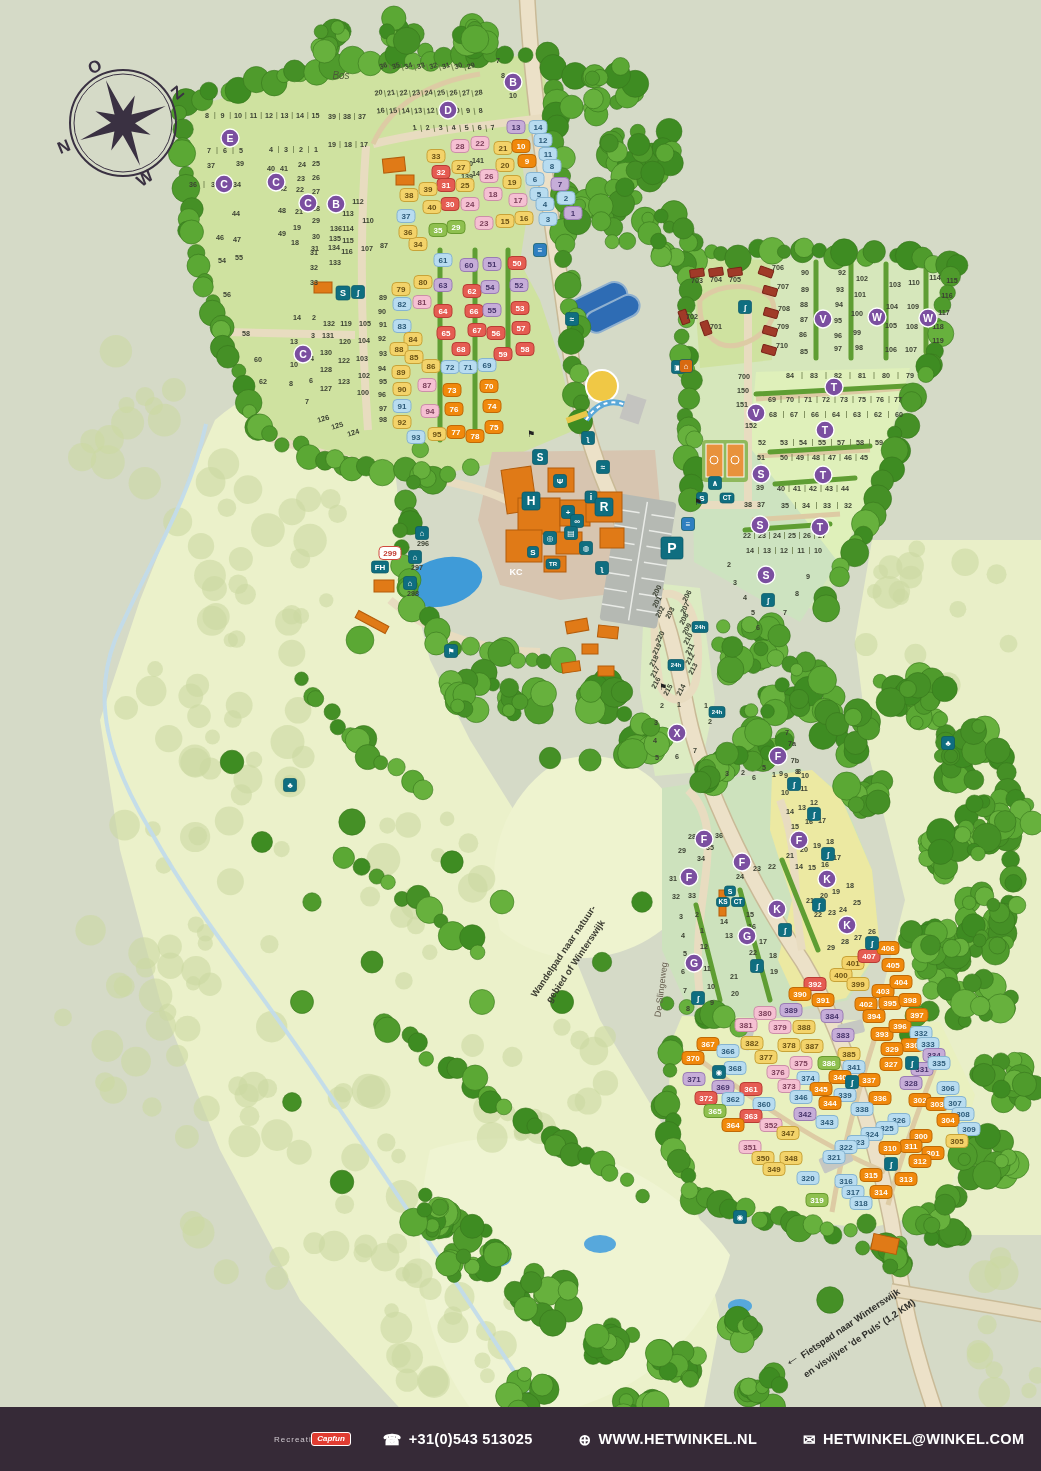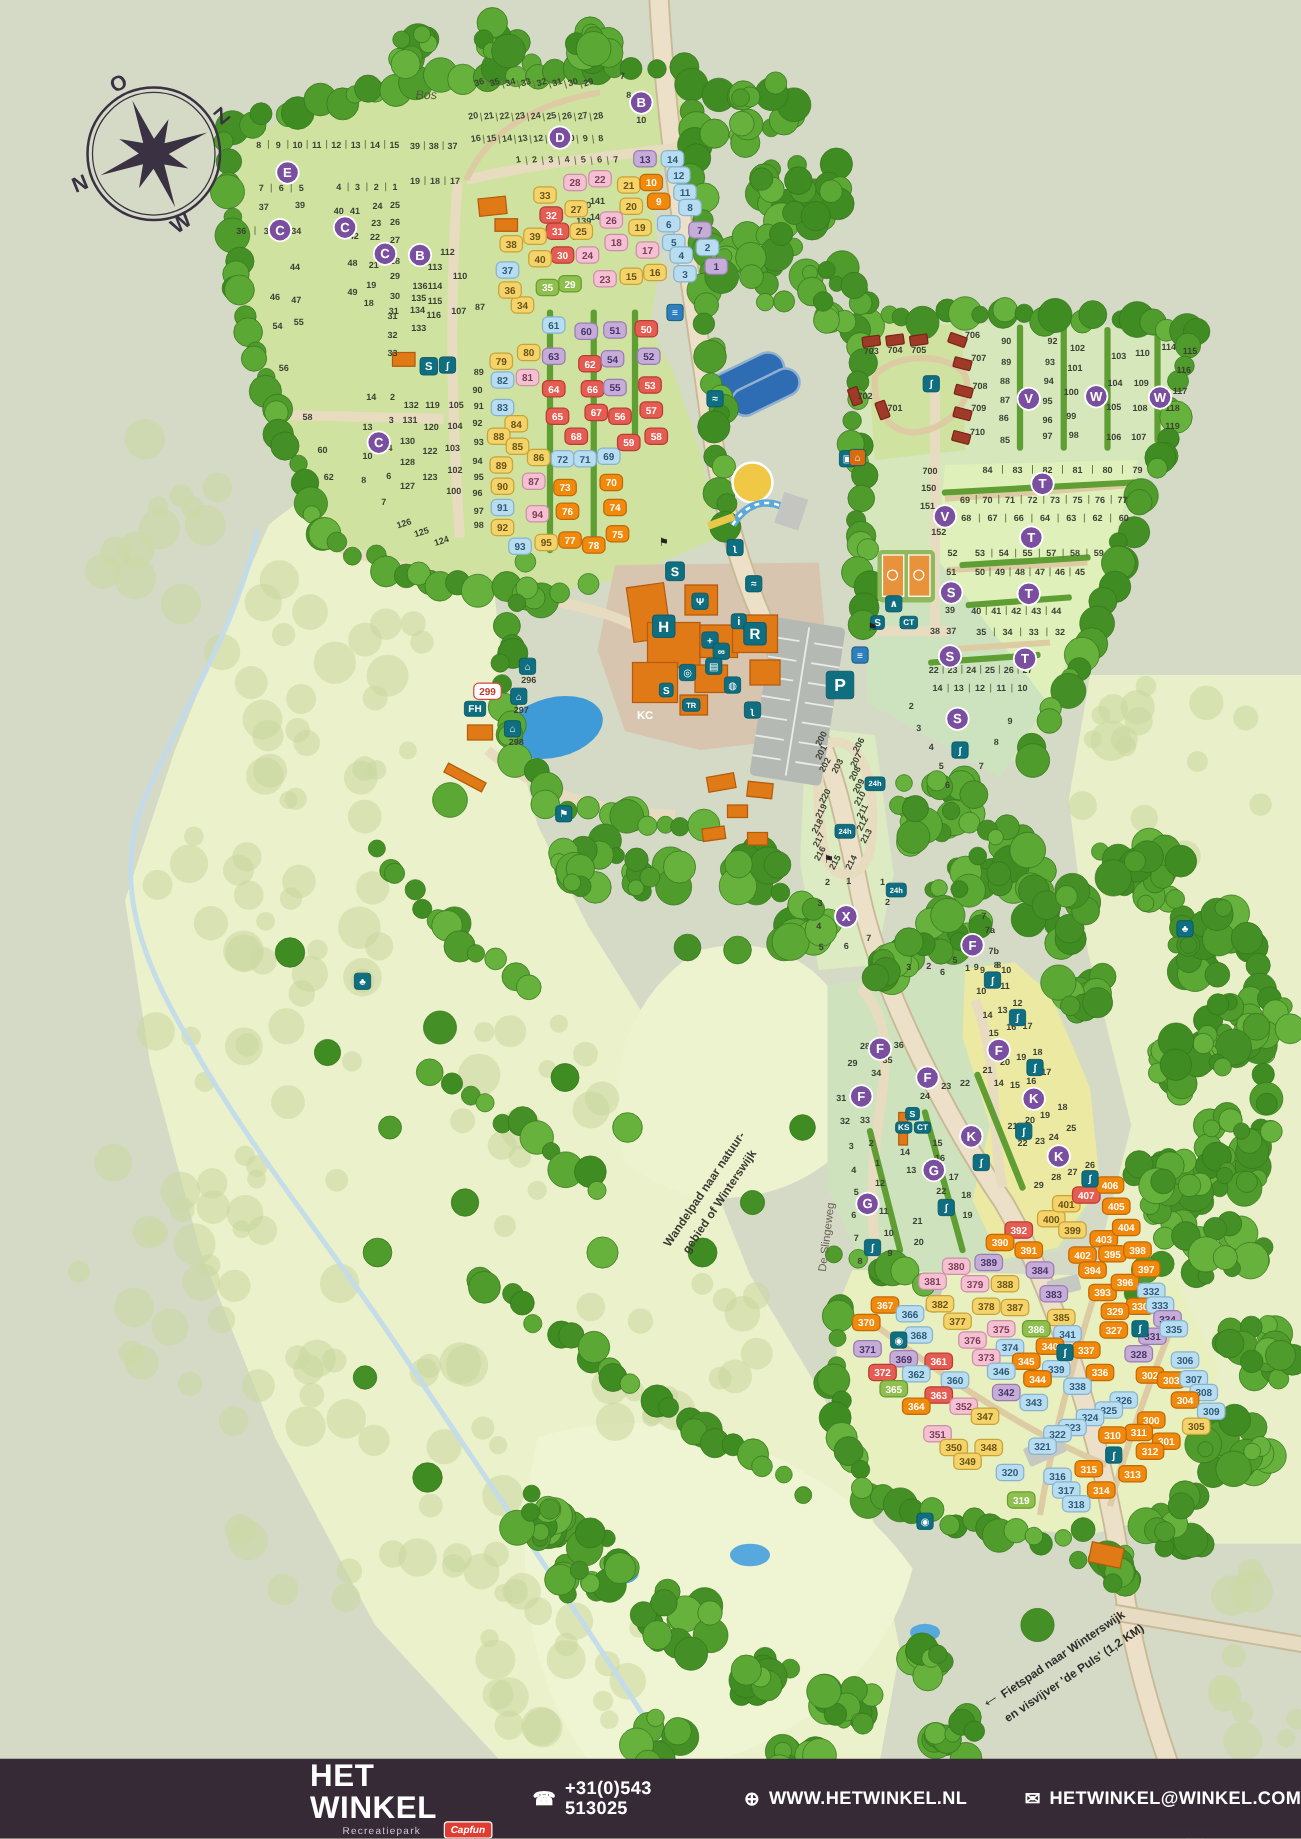--- a/index.html
+++ b/index.html
@@ -2326,21 +2326,20 @@
     <path id="compassStar" fill="#3a3142" d="M105.9,80.3L123.2,111.0L134.8,95.4L131.6,114.6L165.7,105.9L135.0,123.2L150.6,134.8L131.4,131.6L140.1,165.7L122.8,135.0L111.2,150.6L114.4,131.4L80.3,140.1L111.0,122.8L95.4,111.2L114.6,114.4Z"></path>
   <text x="97" y="72" text-anchor="middle" transform="rotate(-22 97 72)" font-size="17" font-weight="bold" fill="#3a3142">O</text>
         <text x="181" y="97" text-anchor="middle" transform="rotate(-40 181 97)" font-size="17" font-weight="bold" fill="#3a3142">Z</text>
         <text x="148" y="183" text-anchor="middle" transform="rotate(-35 148 183)" font-size="17" font-weight="bold" fill="#3a3142">W</text>
         <text x="66" y="152" text-anchor="middle" transform="rotate(-22 66 152)" font-size="17" font-weight="bold" fill="#3a3142">N</text>
       </g>
 </svg>
 
 <footer>
   <div class="logo">
-    <div class="logo-main">HET WINKEL</div>
     <div class="logo-sub">Recreatiepark</div>
     <div class="logo-badge">Capfun</div>
   </div>
   <div class="contact">
     <span class="ci">☎</span>
     <span>+31(0)543 513025</span>
   </div>
   <div class="contact">
     <span class="ci">⊕</span>
     <span>WWW.HETWINKEL.NL</span>

